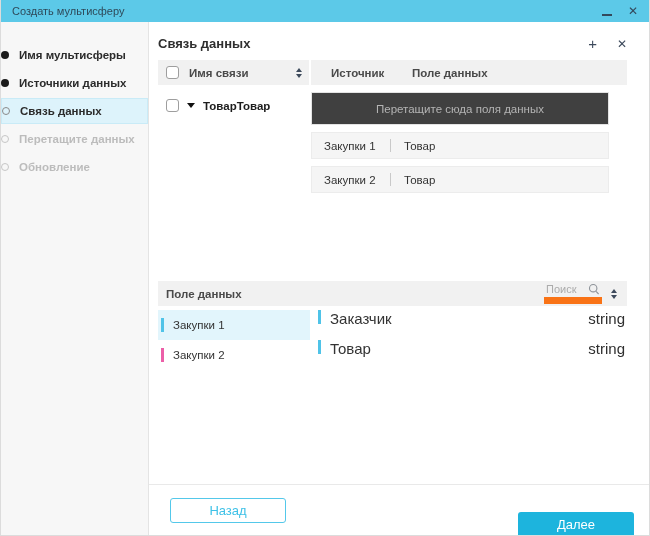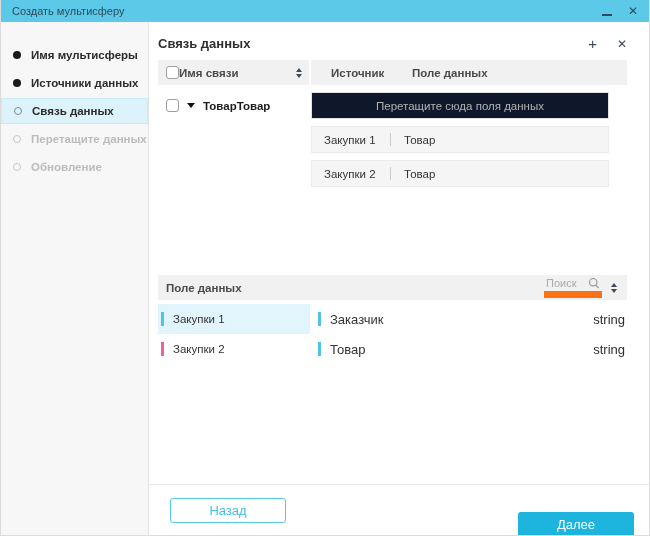--- a/index.html
+++ b/index.html
@@ -21,58 +21,58 @@
   .tb-min { width: 10px; height: 2px; background: #33495c; margin-top: 7px; cursor: default; }
   .tb-close { font-size: 12px; color: #33495c; line-height: 1; cursor: default; }
   
   .body { flex: 1; display: flex; min-height: 0; }
   .sidebar {
     width: 148px; flex: 0 0 148px; background: #f7f7f7;
     border-right: 1px solid #e4e4e4; padding-top: 20px;
   }
   .step {
     height: 26px; margin-bottom: 2px;
-    display: flex; align-items: center; gap: 10px; padding-left: 12px;
+    display: flex; align-items: center; gap: 10px; 
     font-size: 11.5px; font-weight: bold; color: #2b2b2b;
   }
   .step .dot { width: 8px; height: 8px; border-radius: 50%; flex: 0 0 8px; }
   .step.done .dot { background: #1a1a1a; }
   .step.active .dot { border: 1.5px solid #8a8a8a; background: transparent; }
   .step.pending .dot { border: 1.5px solid #c6c6c6; background: transparent; }
   .step.pending { color: #bcbcbc; }
   .step.active { background: #ddf3fb; border: 1px solid #c9ebf7; }
   
   .main { flex: 1; background: #fff; position: relative; padding: 14px 22px 0 9px; }
   .panel-header { display: flex; align-items: center; margin-bottom: 9px; }
   .panel-title { font-size: 13px; font-weight: bold; color: #2f2f2f; flex: 1; }
   .panel-icons { display: flex; align-items: center; gap: 20px; }
   .icon-plus { font-size: 15px; color: #3d4a5c; line-height: 1; cursor: default; }
   .icon-x { font-size: 12px; color: #3d4a5c; line-height: 1; cursor: default; }
   
   .thead { background: #f1f1f1; height: 25px; display: flex; align-items: center; font-size: 11.5px; color: #4a4a4a; }
   .thead .bold { font-weight: bold; }
   .upper-head .c1 { width: 153px; flex: 0 0 153px; display: flex; align-items: center; padding: 0 7px 0 8px; border-right: 2px solid #fff; height: 100%; }
-  .upper-head .c1 .lbl { flex: 1; font-weight: bold; }
+  .upper-head .c1 .lbl { flex: 1; margin-left: 10px; font-weight: bold; }
   .upper-head .c2 { width: 93px; flex: 0 0 93px; padding-left: 20px; }
   .upper-head .c3 { flex: 1; padding-left: 8px; }
   .checkbox {
     width: 13px; height: 13px; border: 1px solid #9e9e9e; border-radius: 3px;
     background: #fff; flex: 0 0 13px; cursor: pointer;
   }
   .sort-icon { display: inline-flex; flex-direction: column; gap: 2px; align-items: center; cursor: pointer; }
   .sort-icon .tri-up { width: 0; height: 0; border-left: 3.5px solid transparent; border-right: 3.5px solid transparent; border-bottom: 4px solid #3d4a5c; }
   .sort-icon .tri-down { width: 0; height: 0; border-left: 3.5px solid transparent; border-right: 3.5px solid transparent; border-top: 4px solid #3d4a5c; }
   
   .link-row { display: flex; margin-top: 7px; }
   .link-left { width: 153px; flex: 0 0 153px; display: flex; align-items: center; gap: 8px; padding-left: 8px; align-self: flex-start; height: 27px; }
   .caret { width: 0; height: 0; border-left: 4px solid transparent; border-right: 4px solid transparent; border-top: 5px solid #111; cursor: pointer; }
   .link-name { font-size: 11.5px; font-weight: bold; color: #1d1d1d; }
   .link-right { flex: 1; margin-right: 18px; display: flex; flex-direction: column; gap: 7px; }
   .dropzone {
-    height: 27px; background: #0f172a; border: 1px solid #e3e3e3;
+    height: 33px; background: #404040; border: 1px solid #e3e3e3;
     display: flex; align-items: center; justify-content: center;
     font-size: 11.5px; color: #b4b4b4;
   }
   .chip { height: 27px; background: #f5f5f5; border: 1px solid #ececec; display: flex; align-items: center; font-size: 11.5px; color: #333; }
   .chip-source { width: 78px; flex: 0 0 78px; padding-left: 12px; }
   .chip-div { width: 1px; height: 13px; background: #c9c9c9; margin-right: 13px; }
   
   .src-table { margin-top: 88px; }
   .src-head { display: flex; gap: 5px; }
   .src-head .hl { width: 152px; flex: 0 0 152px; background: #f1f1f1; height: 25px; display: flex; align-items: center; padding: 0 8px; }
@@ -82,21 +82,21 @@
   .search-box { display: flex; align-items: center; border-bottom: 7px solid #f97316; padding: 0 2px 2px 2px; margin-right: 9px; }
   .search-box .ph { font-size: 11px; color: #ababab; width: 42px; }
   .search-box svg { display: block; }
   
   .src-body { display: flex; gap: 5px; margin-top: 4px; }
   .src-col-left { width: 152px; flex: 0 0 152px; }
   .src-col-right { flex: 1; }
   .src-row { height: 30px; display: flex; align-items: center; padding-left: 3px; font-size: 11.5px; color: #333; cursor: pointer; }
   .src-row.selected { background: #e2f5fc; }
   .bar { width: 3px; height: 14px; margin-right: 9px; flex: 0 0 3px; }
-  .field-row { height: 30px; display: flex; align-items: center; padding: 0 2px 0 3px; font-size: 13px; color: #333; }
+  .field-row { height: 30px; display: flex; align-items: flex-start; padding: 0 2px 0 3px; font-size: 15px; color: #333; }
   .field-name { flex: 1; }
   .field-type { color: #2f2f2f; }
   
   .footer {
     position: absolute; left: 0; right: 0; bottom: 0; height: 51px;
     border-top: 1px solid #e9e9e9; background: #fff;
     display: flex; align-items: center; justify-content: space-between;
     padding: 0 15px 0 21px;
   }
   .btn { height: 25px; width: 116px; border-radius: 3px; font-size: 13px; font-family: "Liberation Sans", sans-serif; cursor: pointer; }

